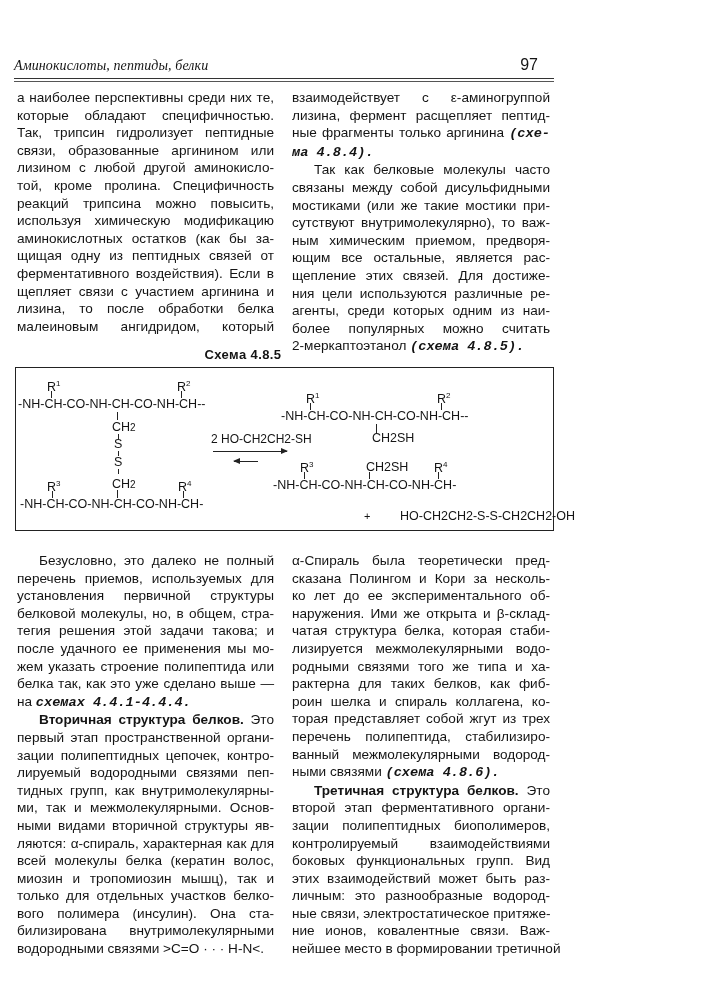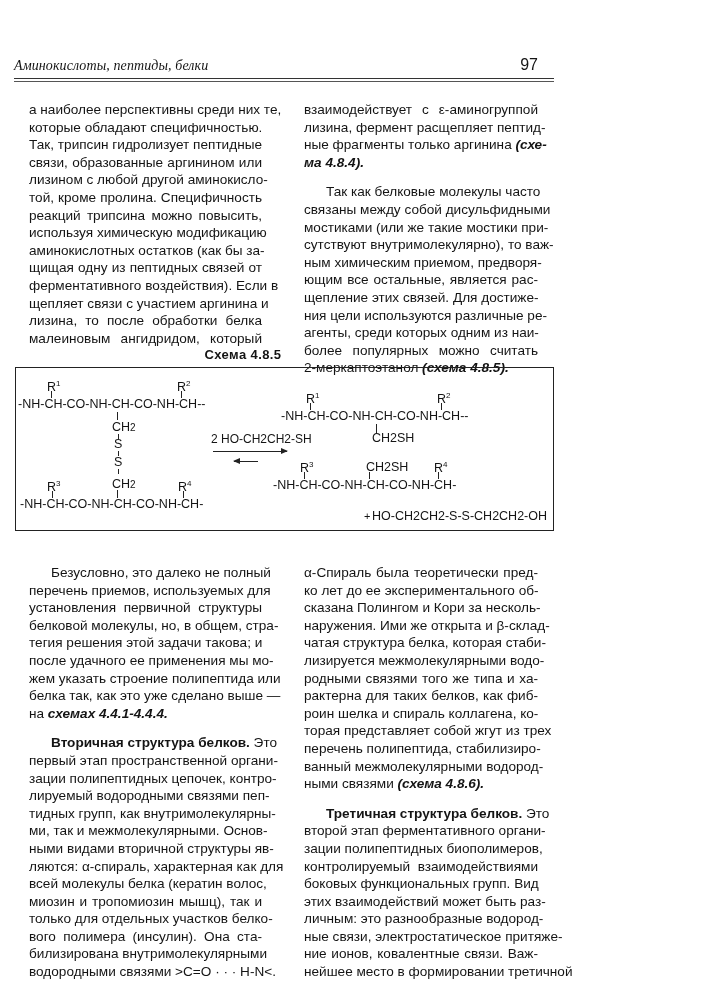--- a/index.html
+++ b/index.html
@@ -6,25 +6,25 @@
   body { width: 709px; height: 1000px; position: relative; overflow: hidden;
          font-family: "Liberation Sans", "DejaVu Sans", sans-serif; color: #141414; }
   .header { position: absolute; left: 14px; top: 58px; width: 540px; height: 22px; }
   .running-title { position: absolute; left: 0; top: 0; font-family: "Liberation Serif", serif;
                    font-style: italic; font-size: 14px; letter-spacing: 0.1px; }
   .page-num { position: absolute; right: 16px; top: -2px; font-size: 16px; }
   .rule1 { position: absolute; left: 14px; top: 78px; width: 540px; border-top: 1px solid #333; }
   .rule2 { position: absolute; left: 14px; top: 81px; width: 540px; border-top: 1px solid #555; }
 
   .col { position: absolute; font-size: 13.6px; line-height: 17.6px; text-align: justify; }
-  .col p { margin: 12px; }
+  .col p { margin: 0; }
   .col .line { display: block; white-space: nowrap; text-align: justify; text-align-last: justify; }
   .col .line.last { text-align-last: left; }
   .col .indent { padding-left: 22px; }
-  .ref { font-family: Liberation Sans, sans-serif; font-style: italic; font-weight: bold; }
+  .ref { font-family: Liberation Mono, monospace; font-style: italic; font-weight: bold; }
   .bold { font-weight: bold; }
 
   #colA1 { left: 17px; top: 89px; width: 257px; }
   #colB1 { left: 292px; top: 89px; width: 258px; }
   #colA2 { left: 17px; top: 552px; width: 257px; }
   #colB2 { left: 292px; top: 552px; width: 258px; }
 
   .scheme-title { position: absolute; left: 0; width: 626px; top: 347px; text-align: center;
                   font-weight: bold; font-size: 13px; letter-spacing: 0.4px; }
   .scheme-title span { position: relative; left: -70px; }
@@ -132,21 +132,21 @@
 
   <span class="chem" style="left:300px;top:460px;"><span>R</span><sup>3</sup></span>
   <div class="vbond" style="left:304px;top:472px;height:7px;"></div>
   <span class="chem" style="left:366px;top:460px;">CH2SH</span>
   <div class="vbond" style="left:369px;top:472px;height:7px;"></div>
   <span class="chem" style="left:434px;top:460px;"><span>R</span><sup>4</sup></span>
   <div class="vbond" style="left:438px;top:472px;height:7px;"></div>
   <span class="chem" style="left:273px;top:478px;">-NH-CH-CO-NH-CH-CO-NH-CH-</span>
 
   <span class="chem" style="left:364px;top:510px;font-size:11px;">+</span>
-  <span class="chem" style="left:372px;top:509px;">HO-CH2CH2-S-S-CH2CH2-OH</span>
+  <span class="chem" style="left:400px;top:509px;">HO-CH2CH2-S-S-CH2CH2-OH</span>
 </div>
 
 <div class="col" id="colA2">
   <p>
     <span class="line indent">Безусловно, это далеко не полный</span>
     <span class="line">перечень приемов, используемых для</span>
     <span class="line">установления первичной структуры</span>
     <span class="line">белковой молекулы, но, в общем, стра-</span>
     <span class="line">тегия решения этой задачи такова; и</span>
     <span class="line">после удачного ее применения мы мо-</span>
@@ -168,22 +168,22 @@
     <span class="line">только для отдельных участков белко-</span>
     <span class="line">вого полимера (инсулин). Она ста-</span>
     <span class="line">билизирована внутримолекулярными</span>
     <span class="line last">водородными связями &gt;C=O · · · H-N&lt;.</span>
   </p>
 </div>
 
 <div class="col" id="colB2">
   <p>
     <span class="line">α-Спираль была теоретически пред-</span>
+    <span class="line">сказана Полингом и Кори за несколь-</span>
     <span class="line">ко лет до ее экспериментального об-</span>
-    <span class="line">сказана Полингом и Кори за несколь-</span>
     <span class="line">наружения. Ими же открыта и β-склад-</span>
     <span class="line">чатая структура белка, которая стаби-</span>
     <span class="line">лизируется межмолекулярными водо-</span>
     <span class="line">родными связями того же типа и ха-</span>
     <span class="line">рактерна для таких белков, как фиб-</span>
     <span class="line">роин шелка и спираль коллагена, ко-</span>
     <span class="line">торая представляет собой жгут из трех</span>
     <span class="line">перечень полипептида, стабилизиро-</span>
     <span class="line">ванный межмолекулярными водород-</span>
     <span class="line last"><span>ными связями </span><span class="ref">(схема 4.8.6).</span></span>

